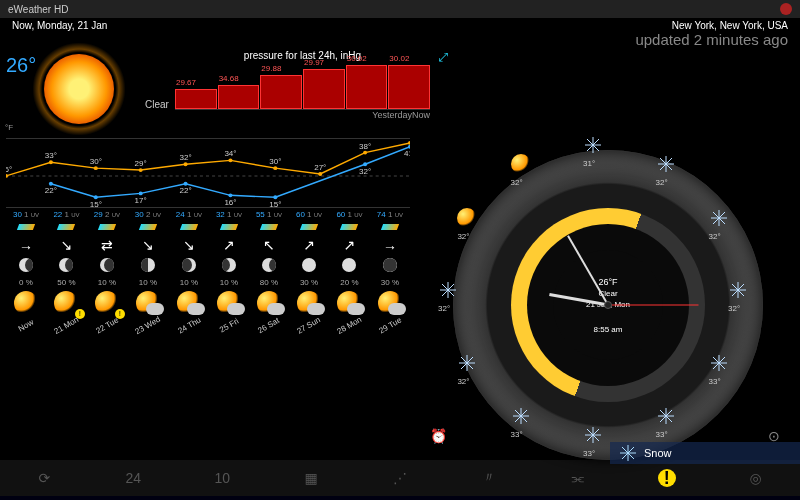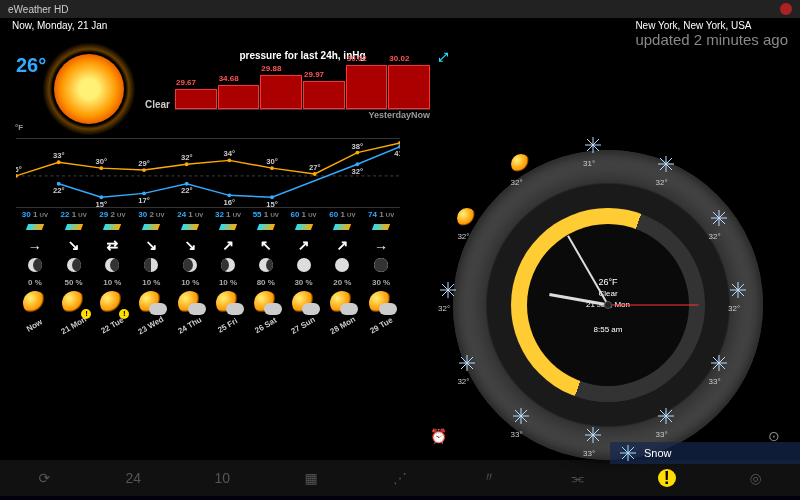--- a/index.html
+++ b/index.html
@@ -3,25 +3,25 @@
 <meta charset="utf-8">
 <style>
 * { margin: 0; padding: 0; box-sizing: border-box; }
 body { width: 800px; height: 500px; background: #000; color: #fff; font-family: Arial, sans-serif; overflow: hidden; position: relative; }
 
 .titlebar { height: 18px; background: #222; display: flex; align-items: center; padding: 0 8px; font-size: 10px; }
 .titlebar .title { color: #ccc; }
 .titlebar .right { margin-left: auto; display: flex; gap: 6px; align-items: center; }
 
 .header { display: flex; justify-content: space-between; padding: 2px 12px; font-size: 10px; }
-.header .loc { }
+.header .loc { text-align: right; }
 .header .updated { color: #888; font-size: 15px; }
 
 .main { display: flex; height: 410px; }
-.left { width: 52%; padding: 4px 16px; position: relative; font-weight: bold; }
+.left { width: 52%; padding: 4px 6px; position: relative; }
 .right-panel { width: 48%; display: flex; align-items: flex-end; justify-content: center; position: relative; }
 
 .current { display: flex; gap: 8px; }
 .temp { color: #3af; font-size: 20px; }
 .sun-icon { width: 70px; height: 70px; background: radial-gradient(circle, #fff176 20%, #ff9800 55%, #e65100 75%, transparent 80%); border-radius: 50%; filter: blur(.5px); position: relative; }
 .sun-icon::after { content:''; position:absolute; inset:-12px; background: radial-gradient(circle, transparent 55%, rgba(255,152,0,.4) 60%, transparent 70%); border-radius:50%; }
 
 .pressure-area { position: absolute; left: 175px; top: 0; width: 255px; }
 .pressure-title { font-size: 10px; text-align: center; }
 .pressure-bars { display: flex; align-items: flex-end; height: 45px; gap: 1px; margin-top: 4px; border-bottom: 1px solid #333; }
@@ -118,21 +118,21 @@
       <div class="pressure-bars" id="pbars">
           <div class="pbar" style="height: 20px;">
             <span>29.67</span>
           </div>
           <div class="pbar" style="height: 24px;">
             <span>34.68</span>
           </div>
           <div class="pbar" style="height: 34px;">
             <span>29.88</span>
           </div>
-          <div class="pbar" style="height: 28px;">
+          <div class="pbar" style="height: 40px;">
             <span>29.97</span>
           </div>
           <div class="pbar" style="height: 44px;">
             <span>30.02</span>
           </div>
           <div class="pbar" style="height: 44px;">
             <span>30.02</span>
           </div>
         </div>
       <span class="clear-label">Clear</span>

